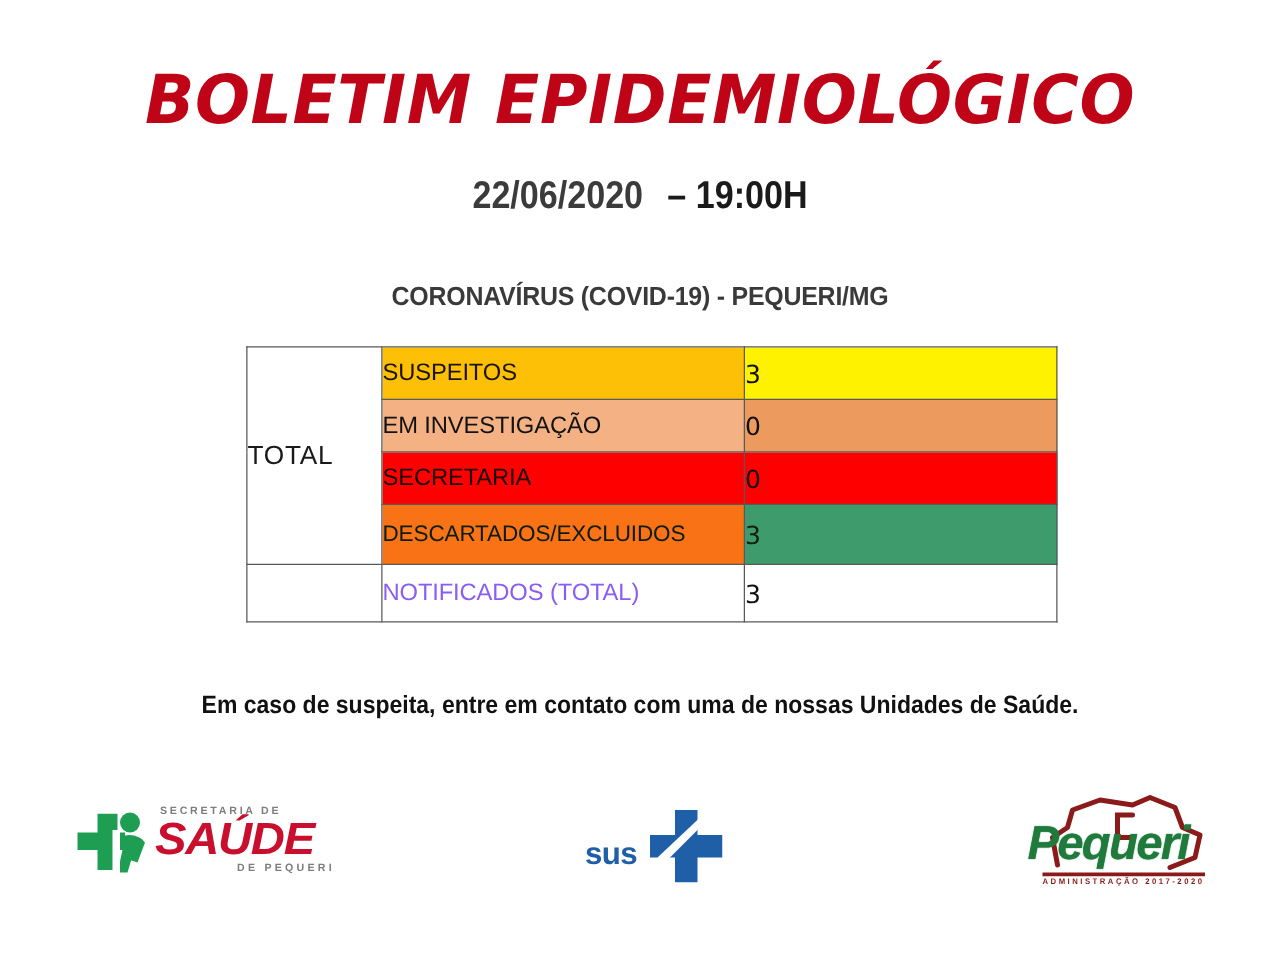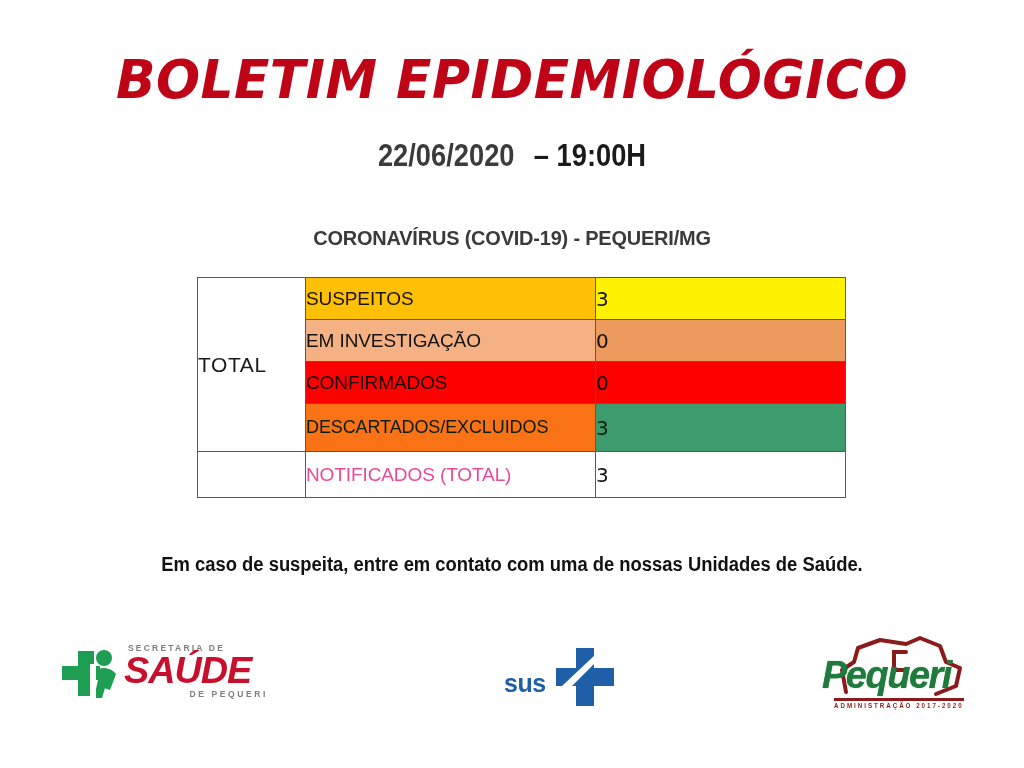--- a/index.html
+++ b/index.html
@@ -120,21 +120,21 @@
 
   .bg-investig-lbl { background: #F4B183; color: #121212; }
   .bg-investig-val { background: #EC9A5D; color: #111111; }
 
   .bg-confirm-lbl  { background: #FF0000; color: #1A0000; }
   .bg-confirm-val  { background: #FF0000; color: #120000; }
 
   .bg-descart-lbl  { background: #f97316; color: #0B1D0F; font-size: 18px; }
   .bg-descart-val  { background: #3E9B6C; color: #10210F; height: 47px; }
 
-  .bg-total-lbl    { background: #ffffff; color: #ec4899; }
+  .bg-total-lbl    { background: #ffffff; color: #8b5cf6; }
   .bg-total-val    { background: #ffffff; color: #111111; }
   .row-total .lbl  { height: 45px; font-size: 19px; }
   .row-total .val  { height: 45px; }
 
   
   .footer-note {
     position: absolute;
     top: 553px;
     left: 0;
     width: 1024px;
@@ -203,21 +203,20 @@
     margin: 2px 4px 0 0;
   }
 
   
   .logo-sus {
     position: absolute;
     left: 468px;
     top: 16px;
     width: 110px;
     height: 60px;
-    margin-left: 36px;
   }
   .logo-sus .sus-word {
     position: absolute;
     left: 0;
     top: 21px;
     font-size: 25px;
     font-weight: bold;
     color: #1F5FA8;
     letter-spacing: -0.5px;
     font-family: "Liberation Sans", sans-serif;
@@ -301,21 +300,21 @@
         <tr>
           <td class="cell-casos" rowspan="4">TOTAL</td>
           <td class="lbl bg-suspeitos-lbl">SUSPEITOS</td>
           <td class="val bg-suspeitos-val">3</td>
         </tr>
         <tr>
           <td class="lbl bg-investig-lbl">EM INVESTIGAÇÃO</td>
           <td class="val bg-investig-val">0</td>
         </tr>
         <tr>
-          <td class="lbl bg-confirm-lbl">CONFIRMADOS</td>
+          <td class="lbl bg-confirm-lbl">SECRETARIA</td>
           <td class="val bg-confirm-val">0</td>
         </tr>
         <tr>
           <td class="lbl bg-descart-lbl">DESCARTADOS/EXCLUIDOS</td>
           <td class="val bg-descart-val">3</td>
         </tr>
         <tr class="row-total">
           <td class="cell-casos"></td>
           <td class="lbl bg-total-lbl">NOTIFICADOS (TOTAL)</td>
           <td class="val bg-total-val">3</td>

